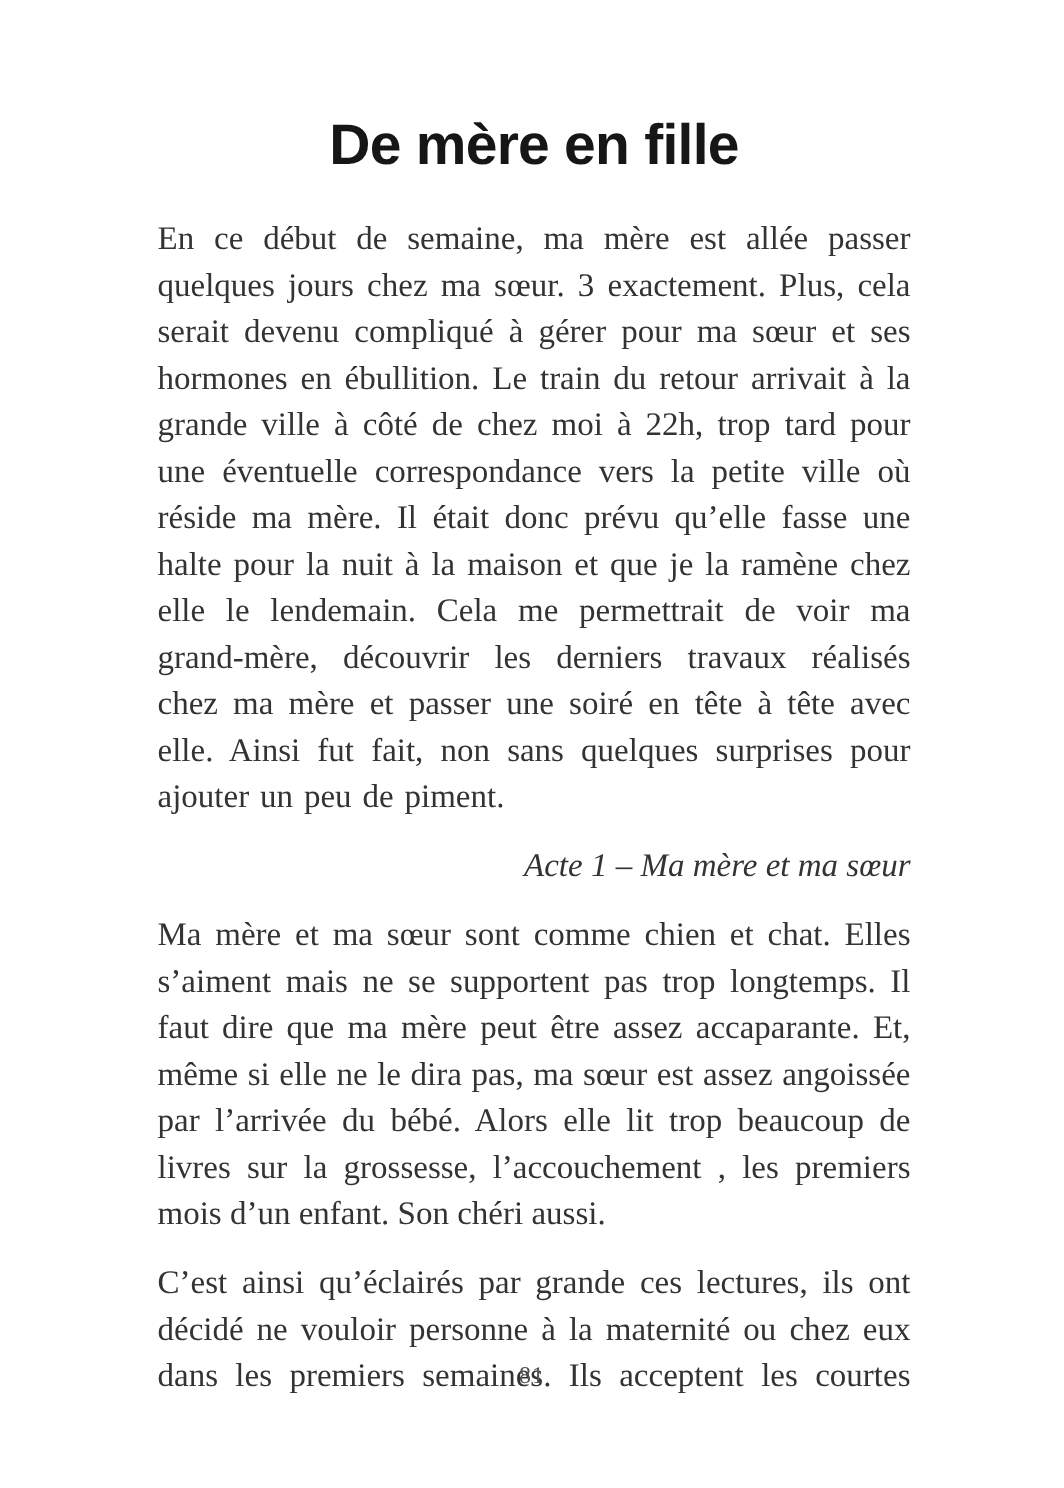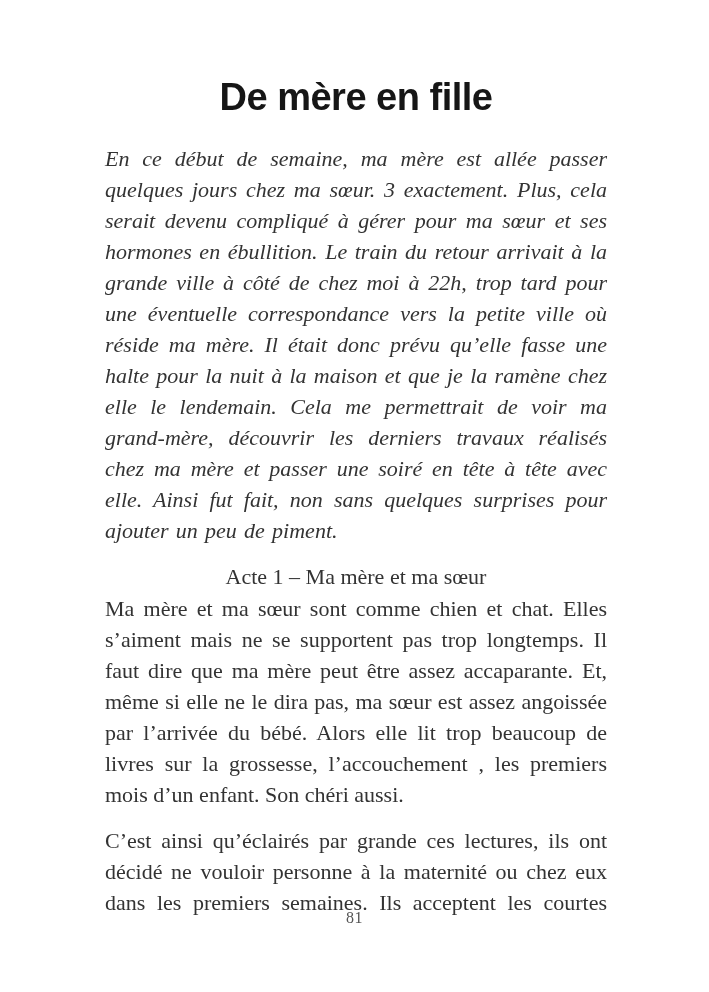--- a/index.html
+++ b/index.html
@@ -31,27 +31,27 @@
   }
   .para {
     font-size: 22px;
     line-height: 31px;
     text-align: justify;
     margin: 0 0 15px 0;
     hyphens: none;
     -webkit-hyphens: none;
   }
   .para.intro {
-    font-style: italic;
     word-spacing: 0.08em;
     margin-top: 18px;
   }
   .para.act-heading {
-    text-align: center;
-    margin-bottom: 1px;
+    text-align: right;
+    margin-bottom: 15px;
+    font-style: italic;
   }
   .para.justify-last {
     text-align-last: justify;
     margin-bottom: 0;
   }
   .page-number {
     position: absolute;
     left: 0;
     right: 0;
     bottom: 33px;

